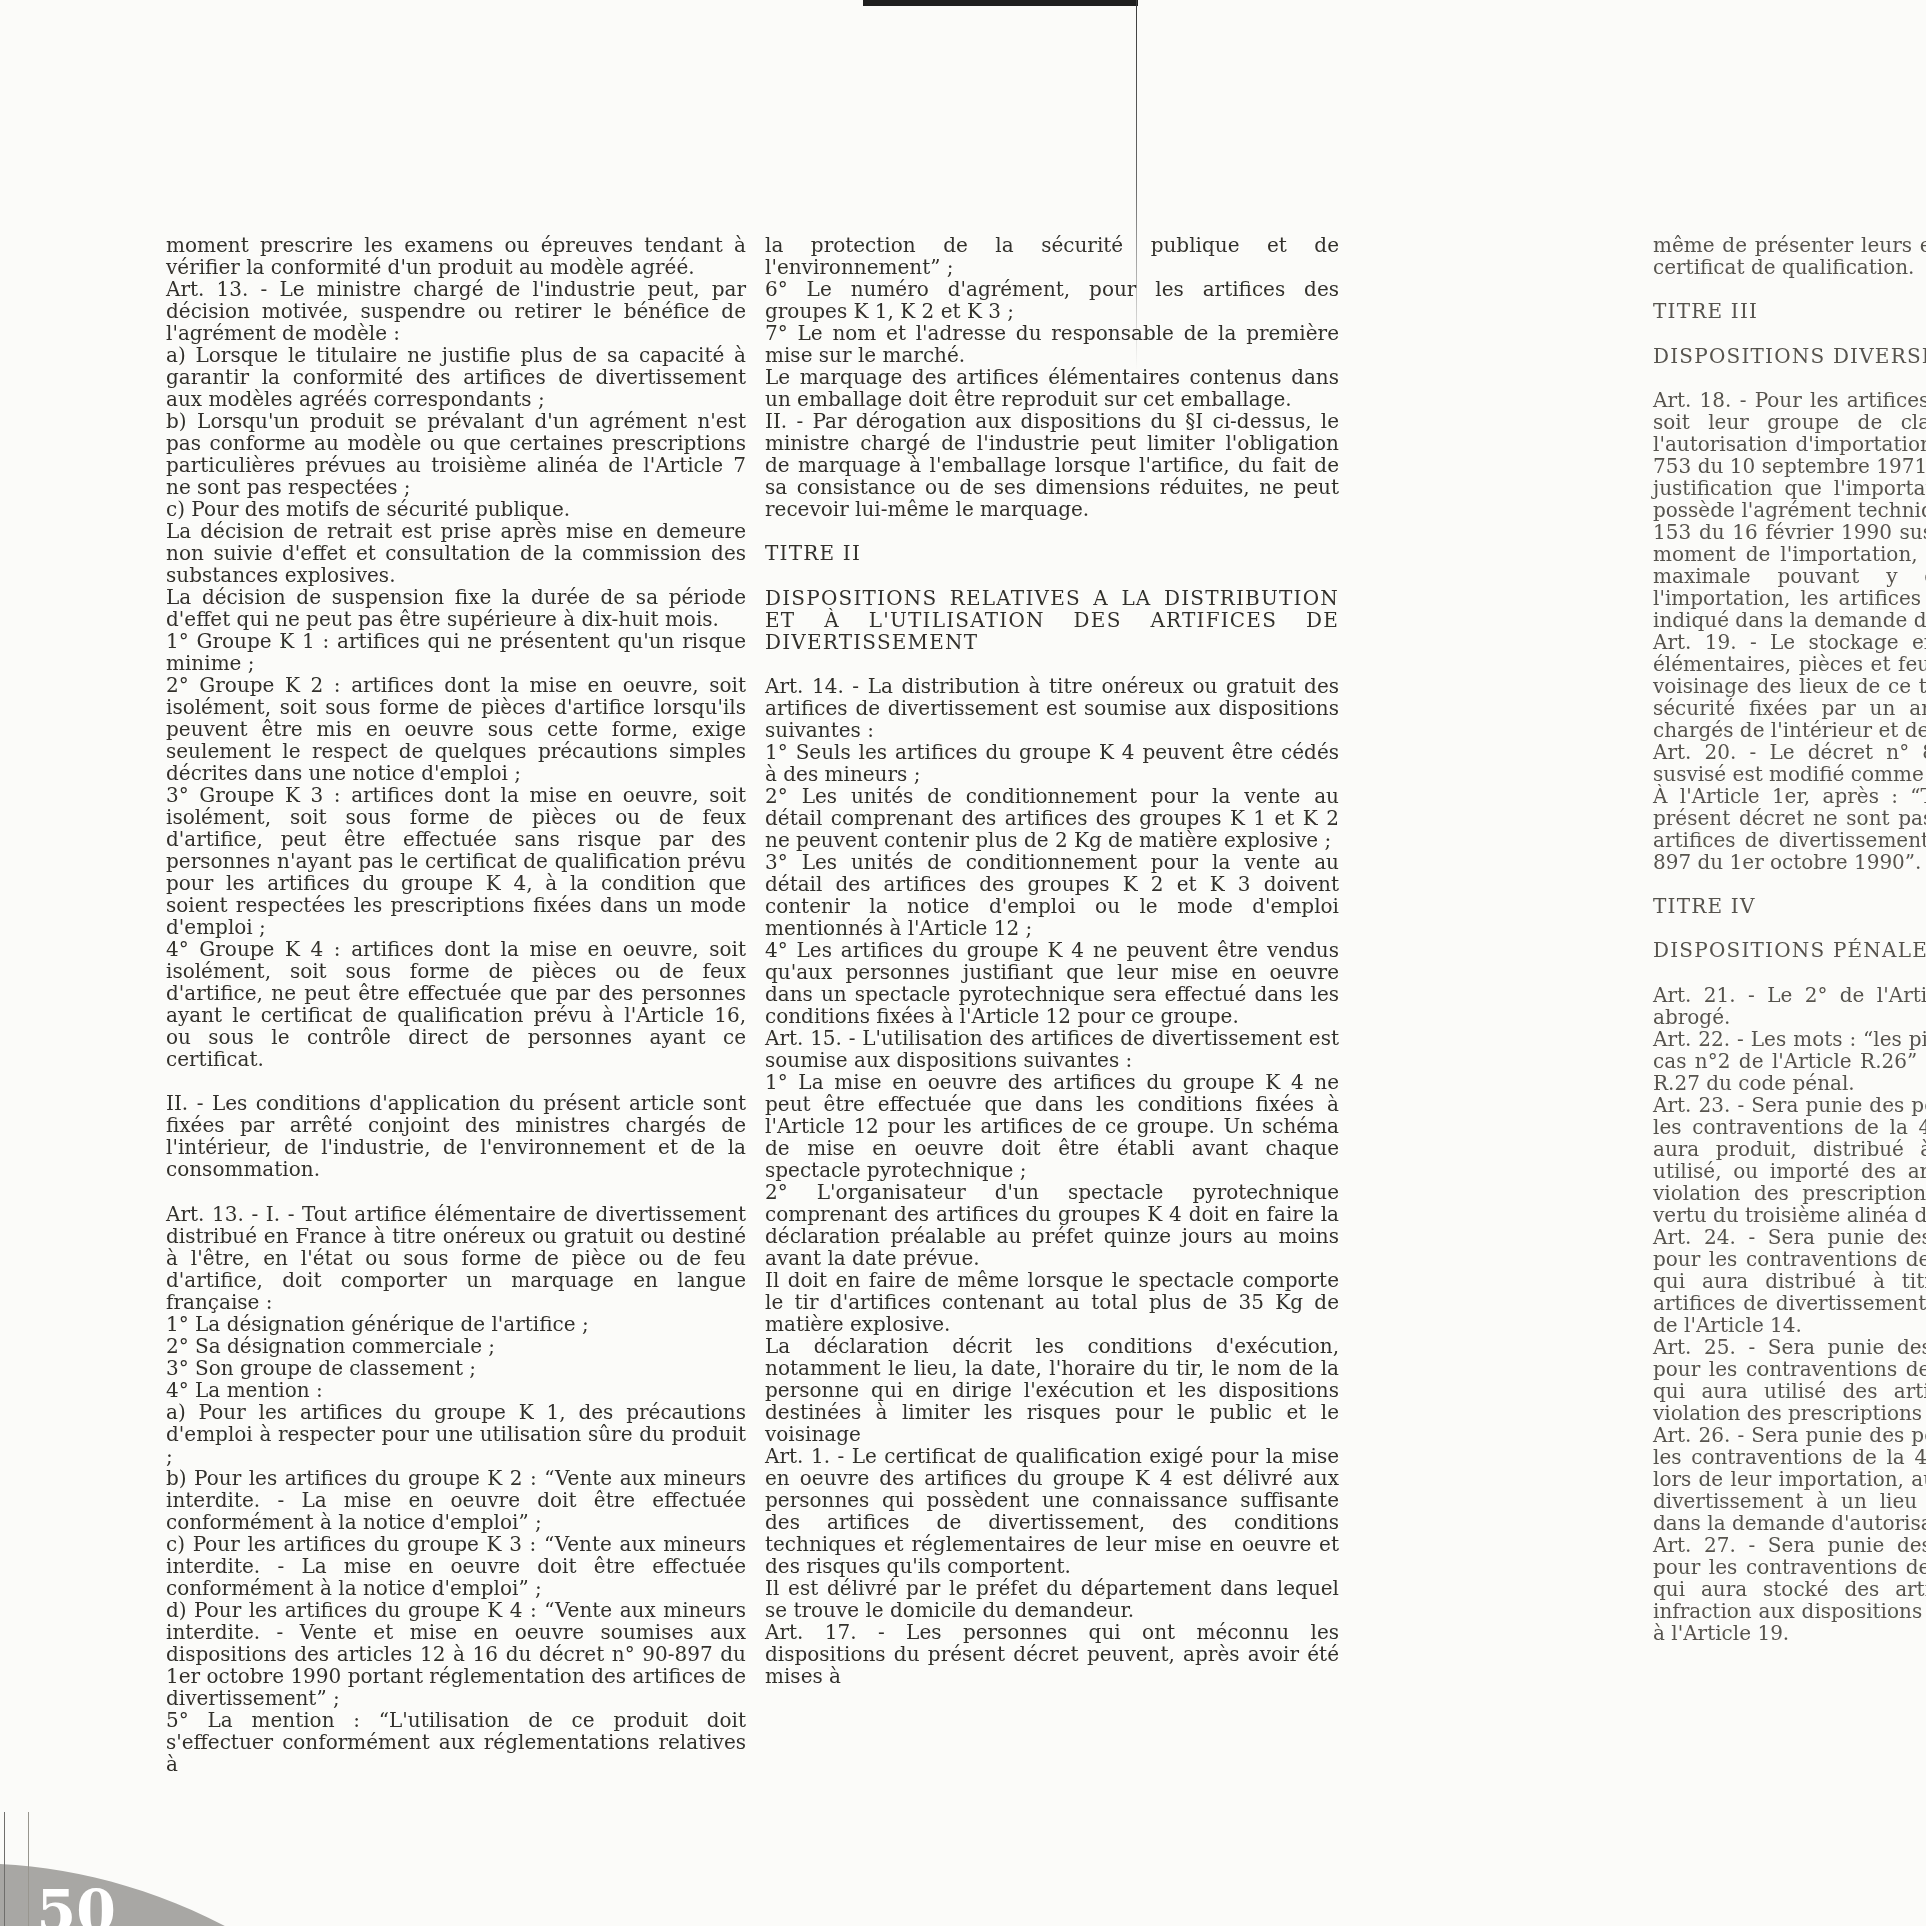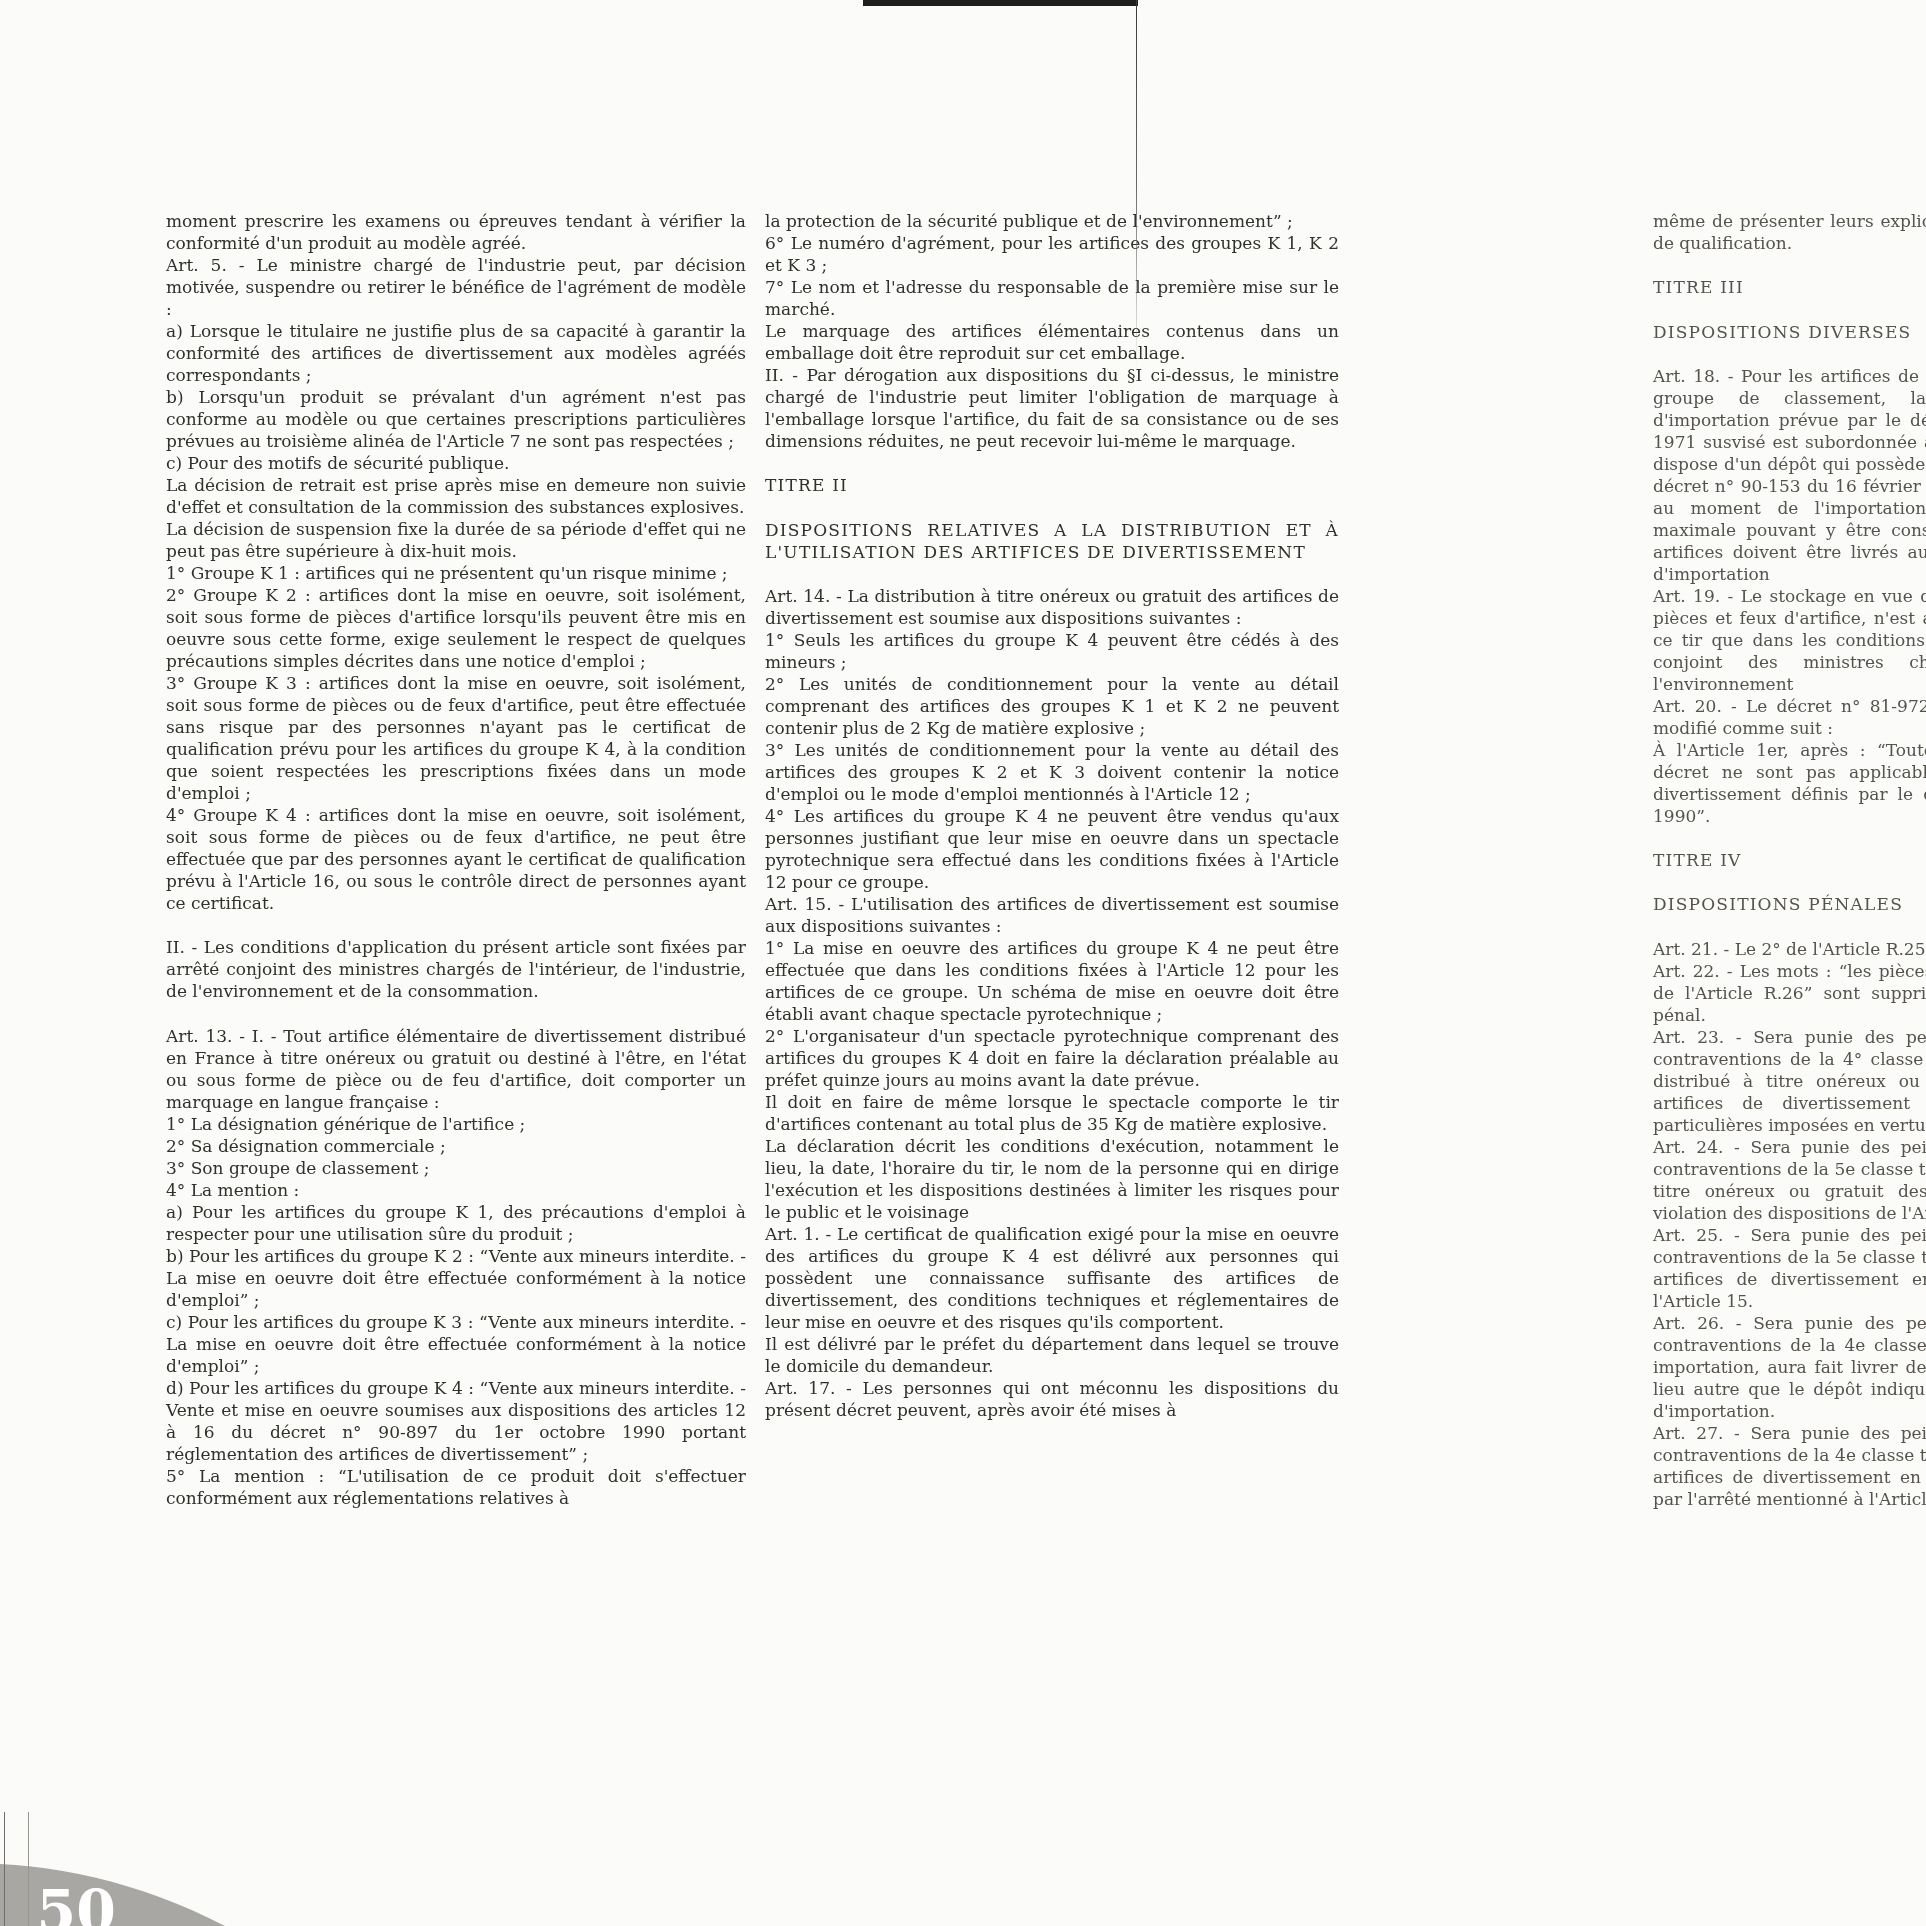--- a/index.html
+++ b/index.html
@@ -10,23 +10,24 @@
     position: relative;
     width: 2953px;
     height: 1989px;
     background: #fbfbf9;
     overflow: hidden;
     font-family: "DejaVu Serif", "Liberation Serif", serif;
   }
   .col {
     position: absolute;
     text-align: justify;
-    font-size: 17px;
+    font-size: 20px;
     line-height: 22px;
     hyphens: auto;
+    margin-top: 24px;
     -webkit-hyphens: auto;
   }
   .left-text  { color: #32302b; }
   .right-text { color: #56534d; }
   .blk { margin: 0; padding: 0; }
   .gap    { margin-top: 22.3px; }
   .heading      { letter-spacing: 1.2px; }
 
   
   #col1 { left: 166px;  top: 210px; width: 580px; }
@@ -47,21 +48,21 @@
     font-weight: bold;
     font-size: 148px;
     fill: #ffffff;
   }
 </style>
 </head>
 <body>
 
 <div class="col left-text" id="col1">
     <p class="blk body">moment prescrire les examens ou épreuves tendant à vérifier la conformité d'un produit au modèle agréé.</p>
-    <p class="blk body">Art. 5. - Le ministre chargé de l'industrie peut, par décision motivée, suspendre ou retirer le bénéfice de l'agrément de modèle :</p>
+    <p class="blk body">Art. 13. - Le ministre chargé de l'industrie peut, par décision motivée, suspendre ou retirer le bénéfice de l'agrément de modèle :</p>
     <p class="blk body">a) Lorsque le titulaire ne justifie plus de sa capacité à garantir la conformité des artifices de divertissement aux modèles agréés correspondants ;</p>
     <p class="blk body">b) Lorsqu'un produit se prévalant d'un agrément n'est pas conforme au modèle ou que certaines prescriptions particulières prévues au troisième alinéa de l'Article 7 ne sont pas respectées ;</p>
     <p class="blk body">c) Pour des motifs de sécurité publique.</p>
     <p class="blk body">La décision de retrait est prise après mise en demeure non suivie d'effet et consultation de la commission des substances explosives.</p>
     <p class="blk body">La décision de suspension fixe la durée de sa période d'effet qui ne peut pas être supérieure à dix-huit mois.</p>
     <p class="blk body">1° Groupe K 1 : artifices qui ne présentent qu'un risque minime ;</p>
     <p class="blk body">2° Groupe K 2 : artifices dont la mise en oeuvre, soit isolément, soit sous forme de pièces d'artifice lorsqu'ils peuvent être mis en oeuvre sous cette forme, exige seulement le respect de quelques précautions simples décrites dans une notice d'emploi ;</p>
     <p class="blk body">3° Groupe K 3 : artifices dont la mise en oeuvre, soit isolément, soit sous forme de pièces ou de feux d'artifice, peut être effectuée sans risque par des personnes n'ayant pas le certificat de qualification prévu pour les artifices du groupe K 4, à la condition que soient respectées les prescriptions fixées dans un mode d'emploi ;</p>
     <p class="blk body">4° Groupe K 4 : artifices dont la mise en oeuvre, soit isolément, soit sous forme de pièces ou de feux d'artifice, ne peut être effectuée que par des personnes ayant le certificat de qualification prévu à l'Article 16, ou sous le contrôle direct de personnes ayant ce certificat.</p>
     <p class="blk body gap">II. - Les conditions d'application du présent article sont fixées par arrêté conjoint des ministres chargés de l'intérieur, de l'industrie, de l'environnement et de la consommation.</p>

